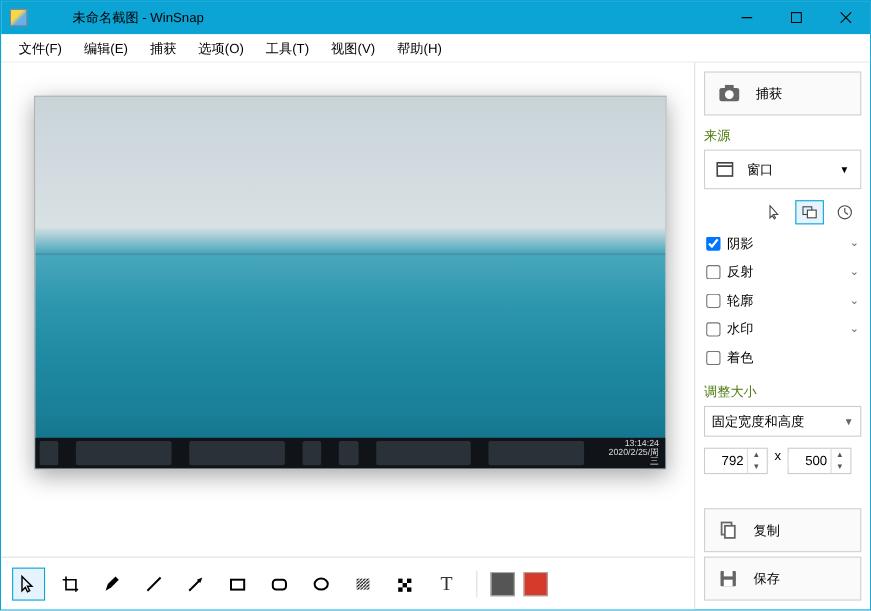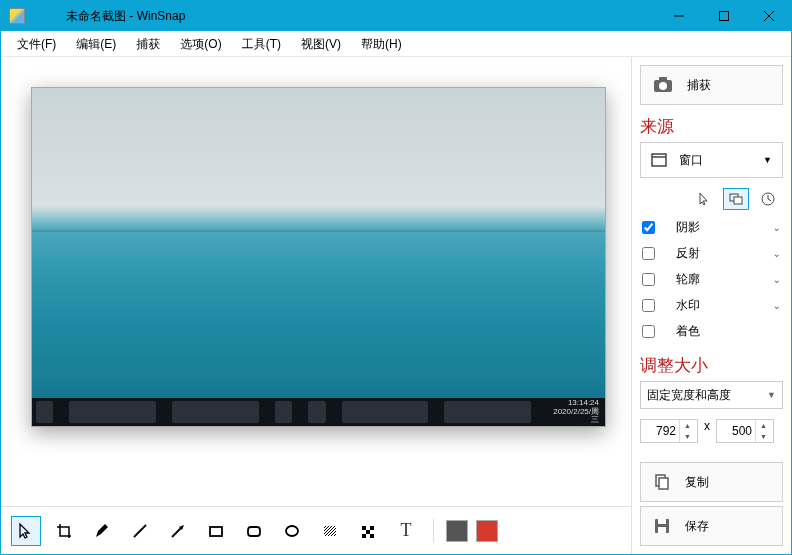--- a/index.html
+++ b/index.html
@@ -19,26 +19,26 @@
 .screenshot .taskbar { position:absolute; bottom:0; left:0; right:0; height:28px; background:#101318; display:flex; align-items:center; padding:0 4px; gap:16px; }
 .screenshot .taskbar .tbitem { height:22px; background:#2a3138; border-radius:2px; }
 .screenshot .taskbar .tbtime { margin-left:auto; color:#ddd; font-size:8px; text-align:right; line-height:1.1; padding-right:2px; }
 .toolbar { height: 48px; border-top: 1px solid #e0e0e0; display: flex; align-items: center; padding: 0 10px; gap: 8px; }
 .toolbtn { width: 30px; height: 30px; display: flex; align-items: center; justify-content: center; cursor: pointer; color: #333; }
 .toolbtn.selected { border: 1px solid #0ba4d4; background: #e5f3ff; }
 .toolsep { width: 1px; height: 24px; background: #ddd; margin: 0 4px; }
 .colorbox { width: 22px; height: 22px; border: 1px solid #aaa; }
 .sidepanel { width: 160px; border-left: 1px solid #e0e0e0; padding: 8px 8px; display: flex; flex-direction: column; gap: 4px; }
 .bigbtn { height: 40px; border: 1px solid #d0d0d0; background: #fafafa; display: flex; align-items: center; gap: 14px; padding: 0 12px; cursor: pointer; }
-.section-label { font-size: 17px; color: #b91c1c; margin-top: 6px; font-family: Liberation Mono, monospace; }
+.section-label { font-size: 12px; color: #4d7c0f; margin-top: 6px; font-family: Liberation Mono, monospace; }
 .srcrow { height: 36px; border: 1px solid #d0d0d0; display: flex; align-items: center; gap: 12px; padding: 0 10px; cursor: pointer; }
 .srcicons { display: flex; justify-content: flex-end; gap: 6px; padding: 6px 2px 2px; }
 .srcicon { width: 26px; height: 22px; border: 1px solid transparent; display: flex; align-items: center; justify-content: center; cursor: pointer; }
 .srcicon.sel { border-color: #0ba4d4; background: #e5f3ff; }
-.effect { display: flex; align-items: center; height: 22px; gap: 21px; padding: 0 2px; cursor: pointer; }
+.effect { display: flex; align-items: center; height: 22px; gap: 6px; padding: 0 2px; cursor: pointer; }
 .effect input { margin: 0; }
 .effect .chev { margin-left: auto; color: #666; font-size: 10px; }
 .resize-select { height: 28px; border: 1px solid #ccc; display: flex; align-items: center; padding: 0 6px; cursor: pointer; }
 .resize-select .dd { margin-left: auto; font-size: 9px; color: #666; }
 .dimrow { display: flex; gap: 6px; margin-top: 6px; }
 .dimbox { width: 58px; height: 24px; border: 1px solid #ccc; display: flex; align-items: center; }
 .dimbox input { border: none; width: 38px; text-align: right; padding: 0 3px; font-size: 12px; outline: none; }
 .dimbox .spinners { width: 16px; display: flex; flex-direction: column; border-left: 1px solid #ddd; }
 .dimbox .spinners span { height: 11px; font-size: 7px; text-align: center; line-height: 11px; cursor: pointer; color: #555; }
 .spacer { flex: 1; }

